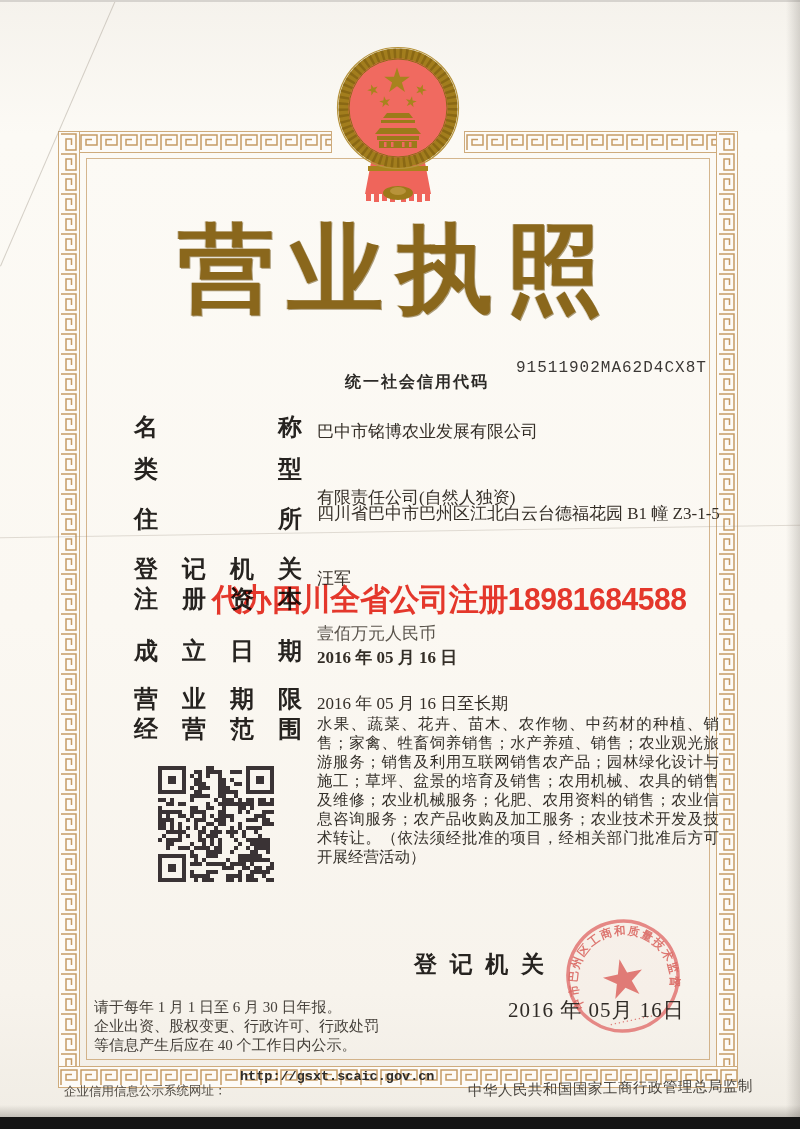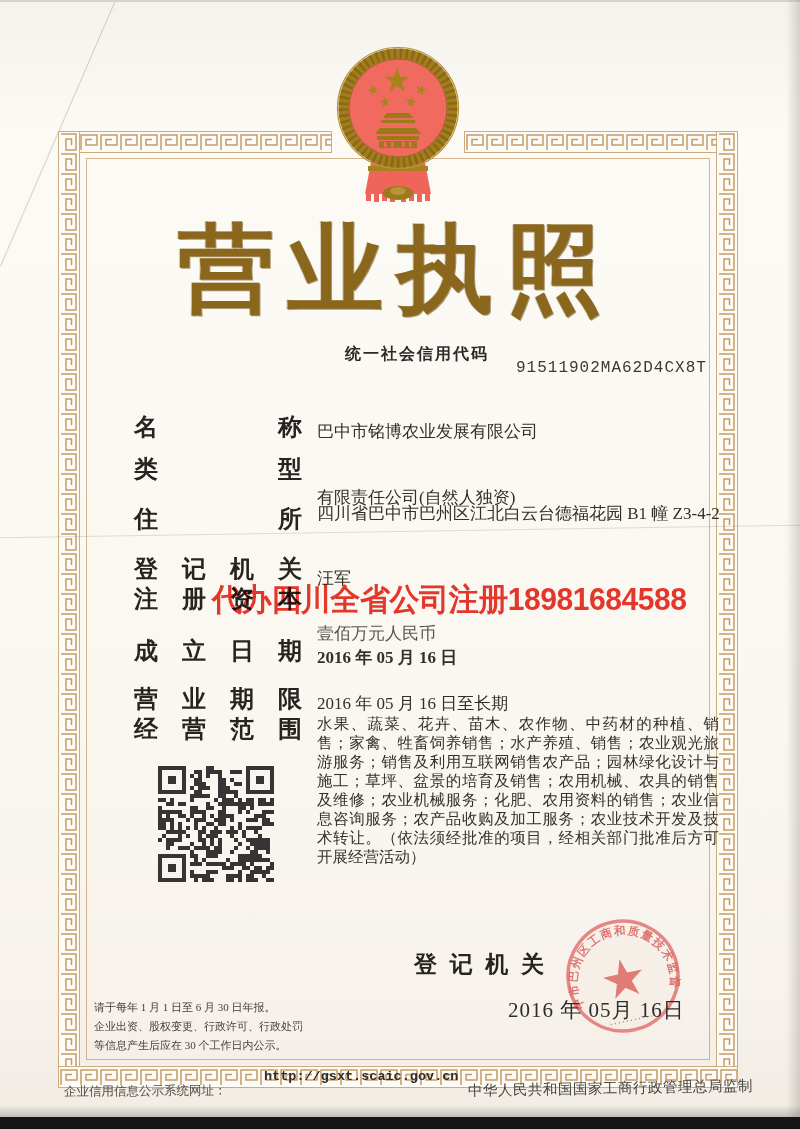--- a/index.html
+++ b/index.html
@@ -19,21 +19,21 @@
   .band{position:absolute;border:1px solid rgba(198,156,102,.85);background:#fdfbf7;box-sizing:border-box;}
   .inner-hairline{position:absolute;left:86px;top:158px;width:624px;height:902px;border:1px solid rgba(195,152,98,.7);box-sizing:border-box;}
   
   .big-title{
     position:absolute;left:178px;top:210px;width:424px;height:118px;
     font-family:"Liberation Sans",sans-serif;font-weight:900;font-size:96px;line-height:118px;
     color:#8a671c;text-align:justify;text-align-last:justify;
     text-shadow:1px 1px 0 rgba(104,76,16,.55), -1px 0 0 rgba(104,76,16,.25);
     white-space:nowrap;letter-spacing:0;
   }
-  .code-label{position:absolute;left:345px;top:344px;font-family:"Liberation Sans",sans-serif;font-weight:700;font-size:16px;color:#2c2a27;letter-spacing:2px;}
+  .code-label{position:absolute;left:345px;top:372px;font-family:"Liberation Sans",sans-serif;font-weight:700;font-size:16px;color:#2c2a27;letter-spacing:2px;}
   .code-value{position:absolute;left:516px;top:359px;font-family:"Liberation Mono",monospace;font-size:16px;color:#3b3835;letter-spacing:1px;}
   .flabel{
     position:absolute;left:134px;width:168px;height:26px;
     font-family:"Liberation Sans",sans-serif;font-weight:700;font-size:24px;line-height:26px;
     color:#262320;text-align:justify;text-align-last:justify;white-space:nowrap;
   }
   .fvalue{position:absolute;left:317px;font-size:17px;color:#342e27;white-space:nowrap;}
   .scope-text{
     position:absolute;left:317px;top:714px;width:402px;
     font-size:15.5px;line-height:19px;color:#34302a;text-align:justify;
@@ -43,23 +43,23 @@
     font-family:"Liberation Sans",sans-serif;font-weight:700;font-size:31px;
     color:rgba(229,28,16,.88);white-space:nowrap;letter-spacing:-.5px;
     transform:scaleX(.97);transform-origin:left center;mix-blend-mode:multiply;
   }
   .authority-label{
     position:absolute;left:414px;top:952px;width:130px;height:25px;
     font-family:"Liberation Sans",sans-serif;font-weight:700;font-size:23px;line-height:25px;
     color:#262320;text-align:justify;text-align-last:justify;white-space:nowrap;
   }
   .reg-date{position:absolute;left:508px;top:996px;font-size:21px;color:#2f2b26;letter-spacing:1px;white-space:nowrap;}
-  .notes{position:absolute;left:94px;top:998px;font-size:11px;line-height:19px;color:#45403a;}
+  .notes{position:absolute;left:94px;top:998px;font-size:15px;line-height:19px;color:#45403a;}
   .footer-site-label{position:absolute;left:64px;top:1083px;font-size:12.5px;color:#524d46;transform:rotate(-.4deg);}
-  .footer-url{position:absolute;left:240px;top:1069px;font-family:"Liberation Mono",monospace;font-weight:700;font-size:13.5px;color:#2e2c29;padding-left:24px;}
+  .footer-url{position:absolute;left:240px;top:1069px;font-family:"Liberation Mono",monospace;font-weight:700;font-size:13.5px;color:#2e2c29;}
   .footer-producer{position:absolute;left:468px;top:1079px;font-size:14.5px;color:#47433d;transform:rotate(-1deg);letter-spacing:.5px;}
   .qr-wrap{position:absolute;left:158px;top:766px;width:116px;height:116px;}
   .emblem-wrap{position:absolute;left:333px;top:44px;width:130px;height:162px;}
   .seal-wrap{position:absolute;left:548px;top:901px;width:150px;height:150px;transform:rotate(-12deg);opacity:.92;}
 </style>
 </head>
 <body>
 
 <div class="page">
 
@@ -153,21 +153,21 @@
   <div class="code-label">统一社会信用代码</div>
   <div class="code-value">91511902MA62D4CX8T</div>
 
   <div class="flabel" style="top:414px;">名称</div>
   <div class="fvalue" style="top:420px;">巴中市铭博农业发展有限公司</div>
 
   <div class="flabel" style="top:456px;">类型</div>
   <div class="fvalue" style="top:486px;text-align:right;">有限责任公司(自然人独资)</div>
 
   <div class="flabel" style="top:506px;">住所</div>
-  <div class="fvalue" style="top:502px;">四川省巴中市巴州区江北白云台德福花园 B1 幢 Z3-4-2</div>
+  <div class="fvalue" style="top:502px;">四川省巴中市巴州区江北白云台德福花园 B1 幢 Z3-1-5</div>
 
   <div class="flabel" style="top:556px;">登记机关</div>
   <div class="fvalue" style="top:567px;">汪军</div>
 
   <div class="flabel" style="top:586px;">注册资本</div>
   <div class="fvalue" style="top:622px;color:rgba(60,54,46,.85);">壹佰万元人民币</div>
 
   <div class="flabel" style="top:638px;">成立日期</div>
   <div class="fvalue" style="top:646px;font-weight:700;">2016 年 05 月 16 日</div>
 
@@ -526,21 +526,21 @@
         <textPath href="#sealArc" startOffset="50%" text-anchor="middle">巴中市巴州区工商和质量技术监督局</textPath>
       </text>
       <text x="75" y="122" font-size="6" fill="rgba(216,95,90,.85)" text-anchor="middle" letter-spacing="2">•••••••••••</text>
     </svg>
   </div>
   <div class="reg-date">2016 年  05月   16日</div>
 
   <div class="notes">
     <div>请于每年 1 月 1 日至 6 月 30 日年报。</div>
     <div>企业出资、股权变更、行政许可、行政处罚</div>
-    <div>等信息产生后应在 30 个工作日内公示。</div>
+    <div>等信息产生后应在 40 个工作日内公示。</div>
   </div>
 
   <div class="footer-site-label">企业信用信息公示系统网址：</div>
   <div class="footer-url">http://gsxt.scaic.gov.cn</div>
   <div class="footer-producer">中华人民共和国国家工商行政管理总局监制</div>
 
   <div class="fold-line"></div>
   <div class="crease-line"></div>
   <div class="scan-top-edge"></div>
   <div class="scan-right-shade"></div>

